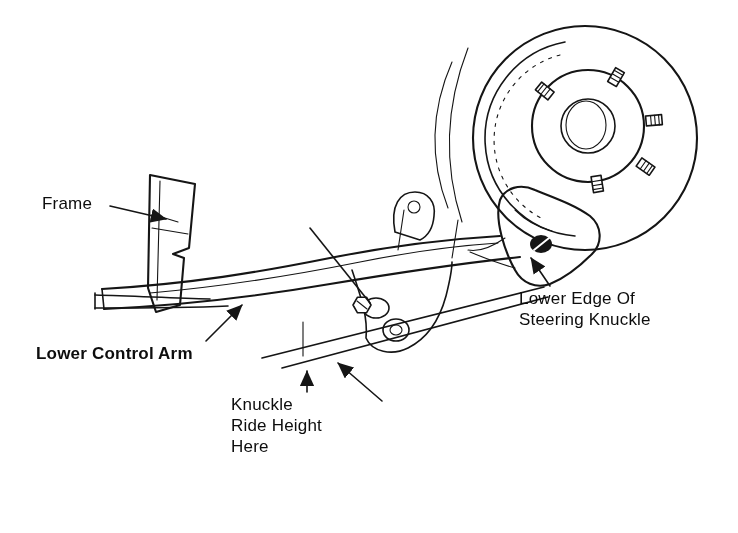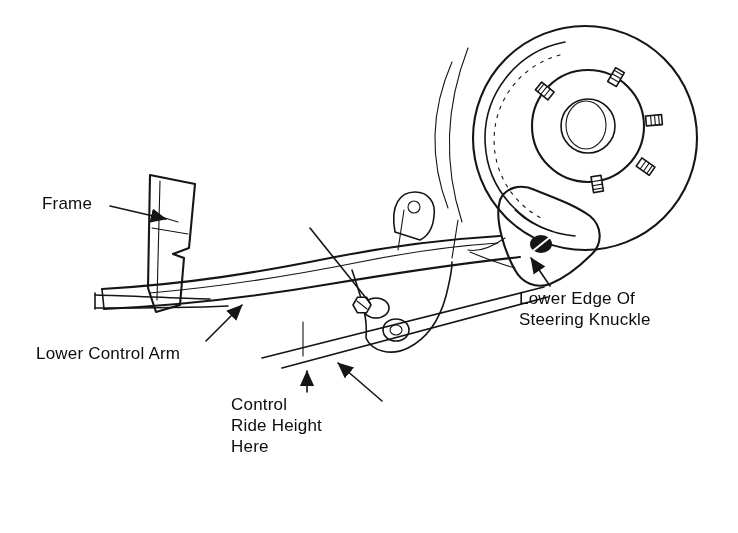--- a/index.html
+++ b/index.html
@@ -126,23 +126,23 @@
       <line x1="206" y1="341" x2="242" y2="305" marker-end="url(#arrow)"></line>
       <line x1="550" y1="286" x2="531" y2="258" marker-end="url(#arrow)"></line>
       <line x1="307" y1="392" x2="307" y2="371" marker-end="url(#arrow)"></line>
       <line x1="382" y1="401" x2="338" y2="363" marker-end="url(#arrow)"></line>
     </g>
   </svg>
 
   <div class="label" style="left:42px;top:193px;">Frame</div>
 
 
-  <div class="label" style="left:36px;top:343px;">Lower Control Arm</div>
+  <div class="label" style="left:36px;top:343px;font-weight:bold;">Lower Control Arm</div>
 
   <div class="label" style="left:519px;top:288px;">Lower Edge Of
 Steering Knuckle</div>
 
-  <div class="label" style="left:231px;top:394px;">Control
+  <div class="label" style="left:231px;top:394px;">Knuckle
 Ride Height
 Here</div>
 
 
 </div>
 
 </body></html>

